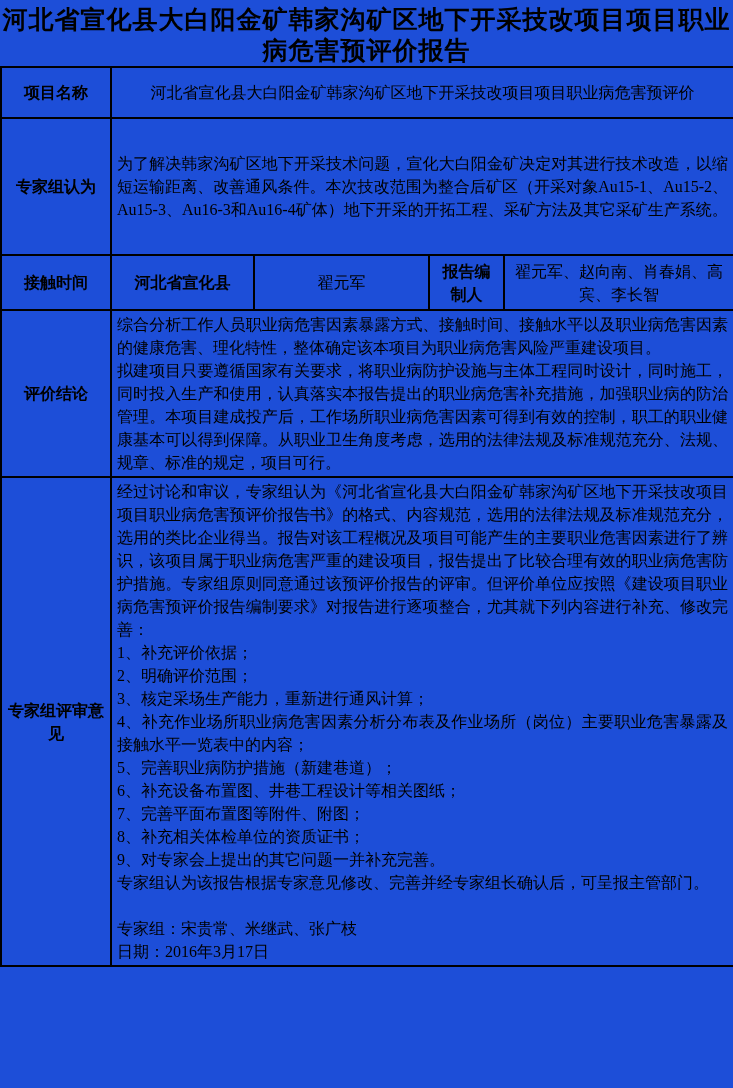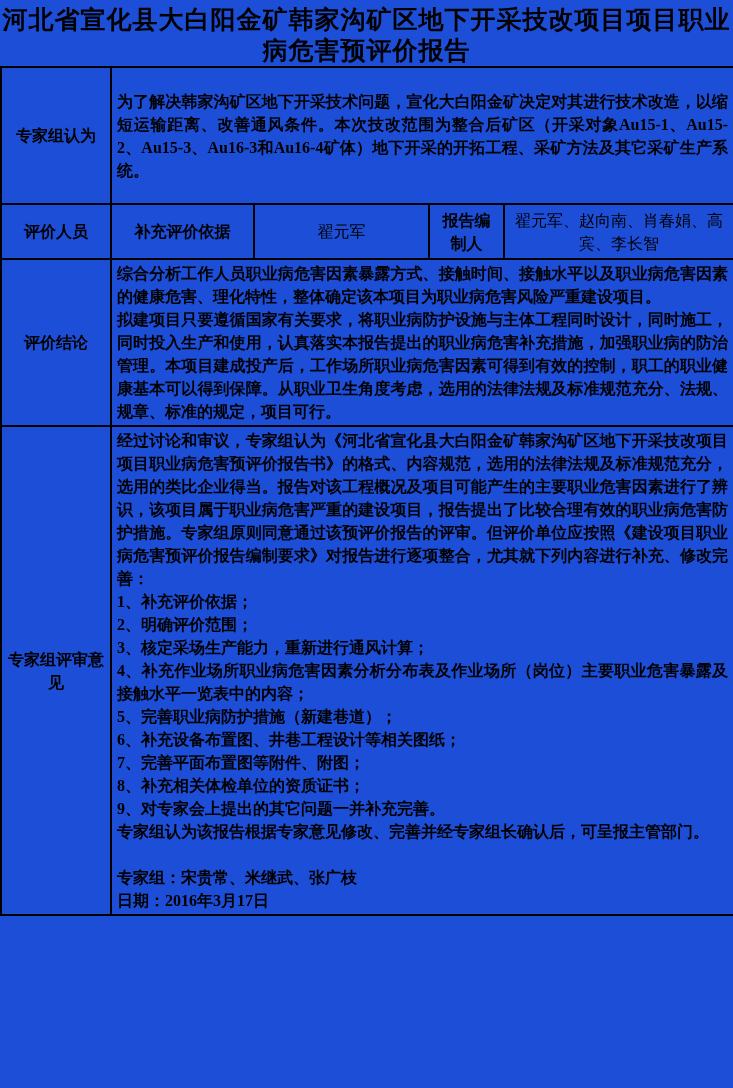--- a/index.html
+++ b/index.html
@@ -46,21 +46,20 @@
     font-weight: bold;
     text-align: center;
     padding: 2px 1px;
   }
   td.center {
     text-align: center;
   }
   td.body-text {
     text-align: justify;
     white-space: pre-line;
-    font-weight: bold;
   }
   td.top {
     vertical-align: top;
   }
 </style>
 </head>
 <body>
 
 <div class="page">
 
@@ -71,29 +70,33 @@
       <col style="width:110px">
       <col style="width:143px">
       <col style="width:104px">
       <col style="width:71px">
       <col style="width:75px">
       <col style="width:230px">
     </colgroup>
 
     <tbody>
 
+    <tr style="height:51px">
+      <td class="lbl">项目名称</td>
+      <td class="center" colspan="5">河北省宣化县大白阳金矿韩家沟矿区地下开采技改项目项目职业病危害预评价</td>
+    </tr>
 
     <tr style="height:137px">
       <td class="lbl">专家组认为</td>
       <td class="body-text" colspan="5">为了解决韩家沟矿区地下开采技术问题，宣化大白阳金矿决定对其进行技术改造，以缩短运输距离、改善通风条件。本次技改范围为整合后矿区（开采对象Au15-1、Au15-2、Au15-3、Au16-3和Au16-4矿体）地下开采的开拓工程、采矿方法及其它采矿生产系统。</td>
     </tr>
 
     <tr style="height:55px">
-      <td class="lbl">评价人员</td>
-      <td class="lbl">补充评价依据</td>
+      <td class="lbl">接触时间</td>
+      <td class="lbl">河北省宣化县</td>
       <td class="center" colspan="2">翟元军</td>
       <td class="lbl">报告编制人</td>
       <td class="center">翟元军、赵向南、肖春娟、高宾、李长智</td>
     </tr>
 
 
 
     <tr style="height:139px">
       <td class="lbl">评价结论</td>
       <td class="body-text top" colspan="5">综合分析工作人员职业病危害因素暴露方式、接触时间、接触水平以及职业病危害因素的健康危害、理化特性，整体确定该本项目为职业病危害风险严重建设项目。

